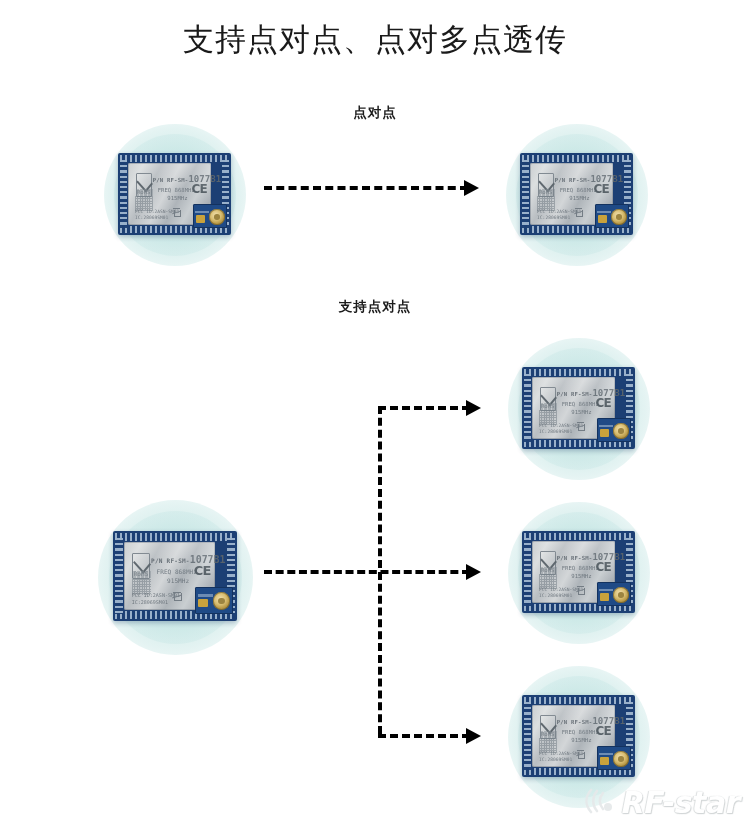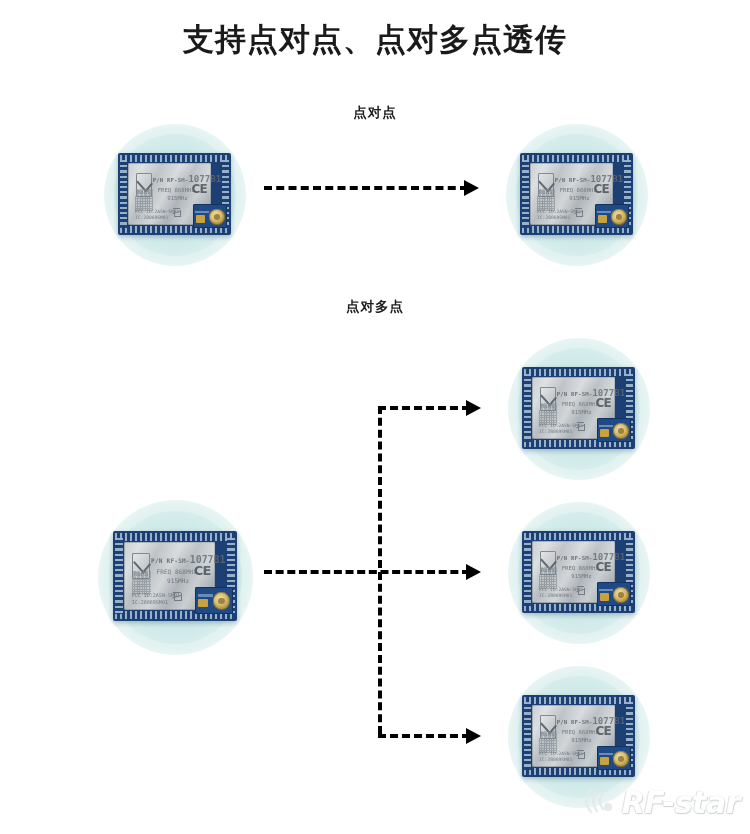--- a/index.html
+++ b/index.html
@@ -18,21 +18,21 @@
   }
 
   
   .page-title {
     position: absolute;
     top: 19px;
     left: 0;
     width: 750px;
     text-align: center;
     font-size: 31px;
-    font-weight: 700;
+    font-weight: 400;
     letter-spacing: 1px;
     color: #1a1a1a;
     white-space: nowrap;
   }
   .section-label {
     position: absolute;
     width: 200px;
     text-align: center;
     font-size: 13.5px;
     font-weight: 700;
@@ -324,21 +324,21 @@
   }
   .watermark .wm-icon { color: #e3e6e7; }
 </style>
 </head>
 <body>
 
 <div class="page-title">支持点对点、点对多点透传</div>
 
 <div class="section-label p2p">点对点</div>
 
-<div class="section-label p2mp">点对多点</div>
+<div class="section-label p2mp">支持点对点</div>
 
 <div class="node" style="left:104px; top:124px; width:142px; height:142px;">
   <div class="halo"></div>
   <div class="halo-ring"></div>
   <div class="module" style="left:14px; top:29px; width:113px; height:82px; font-size:5.6px;">
     <div class="pads-top"></div>
     <div class="pads-bottom"></div>
     <div class="pads-left"></div>
     <div class="pads-right"></div>
     <div class="shield">

